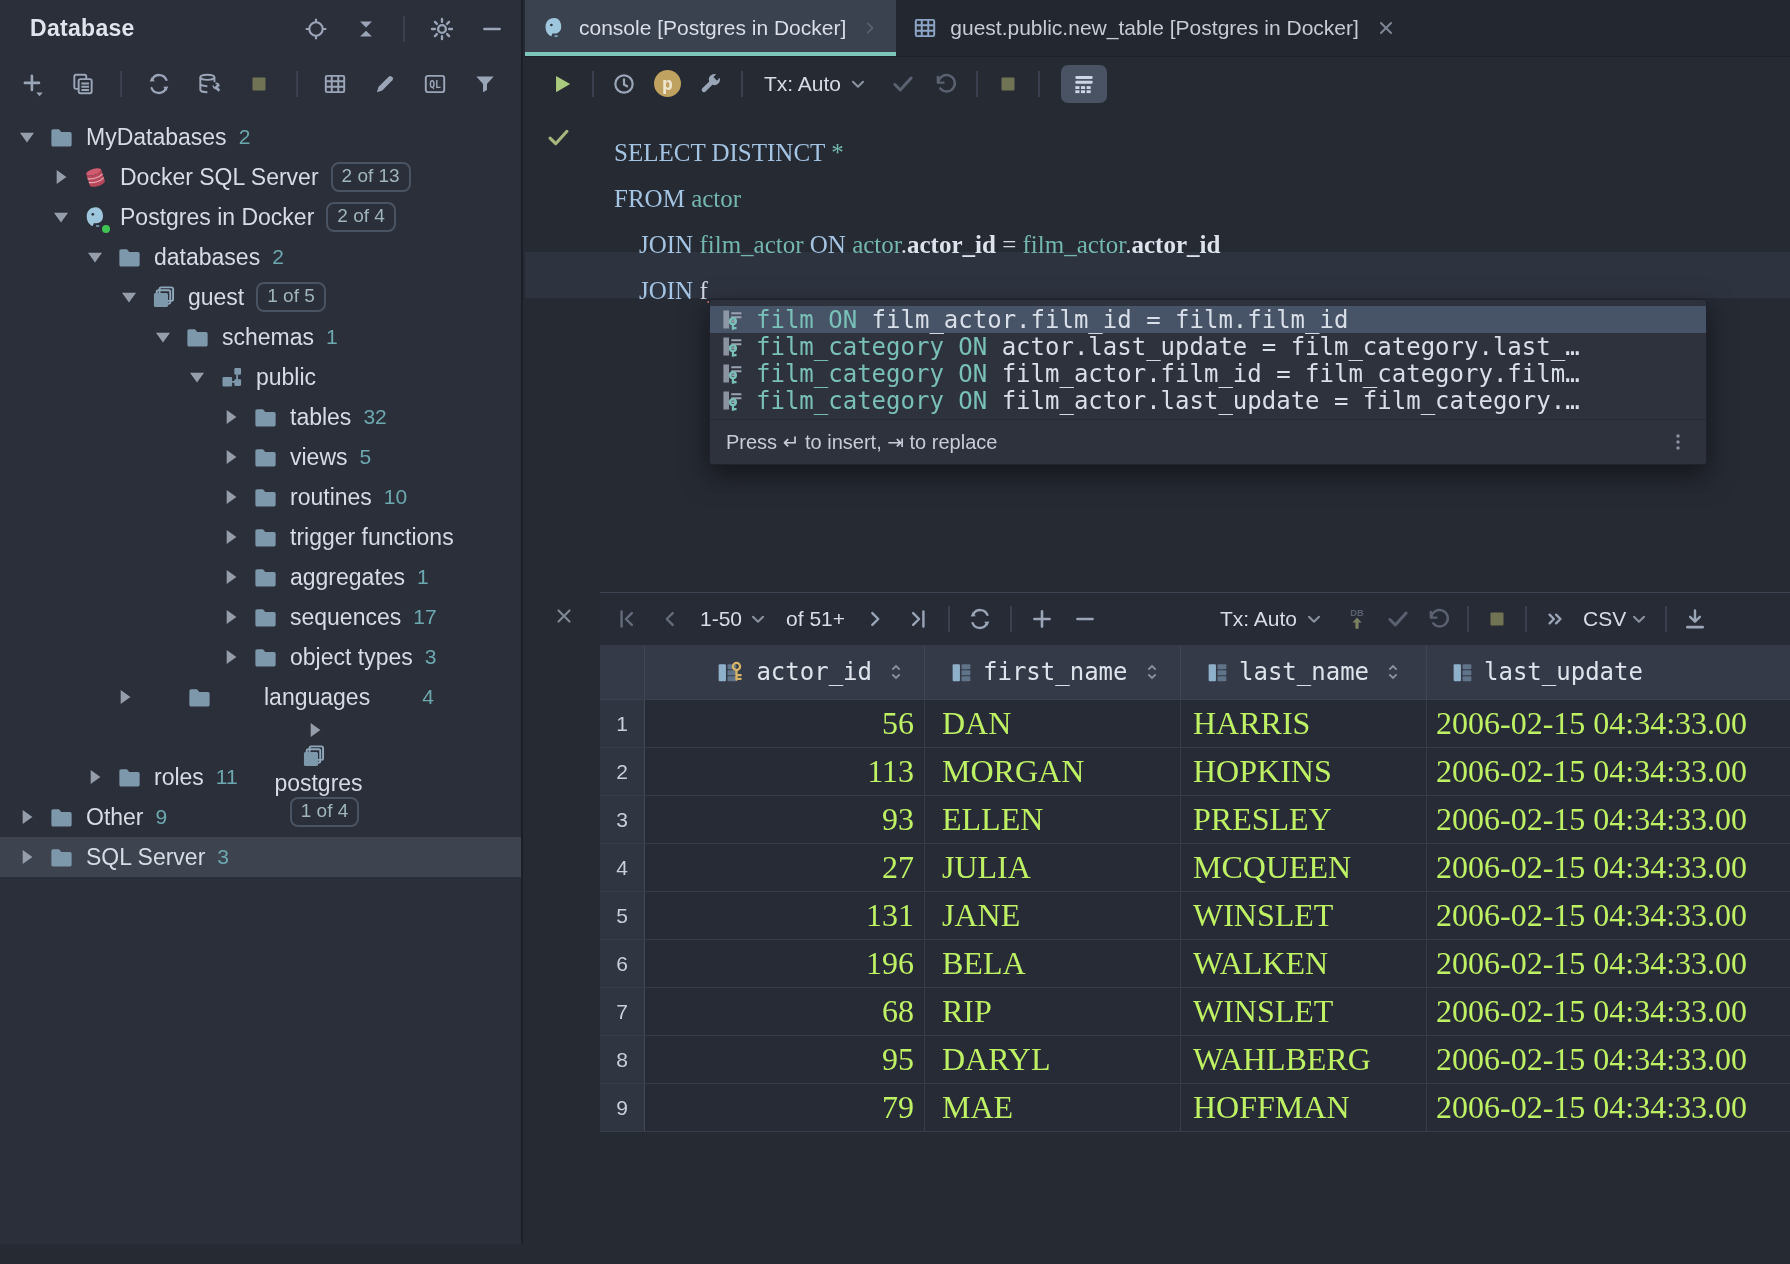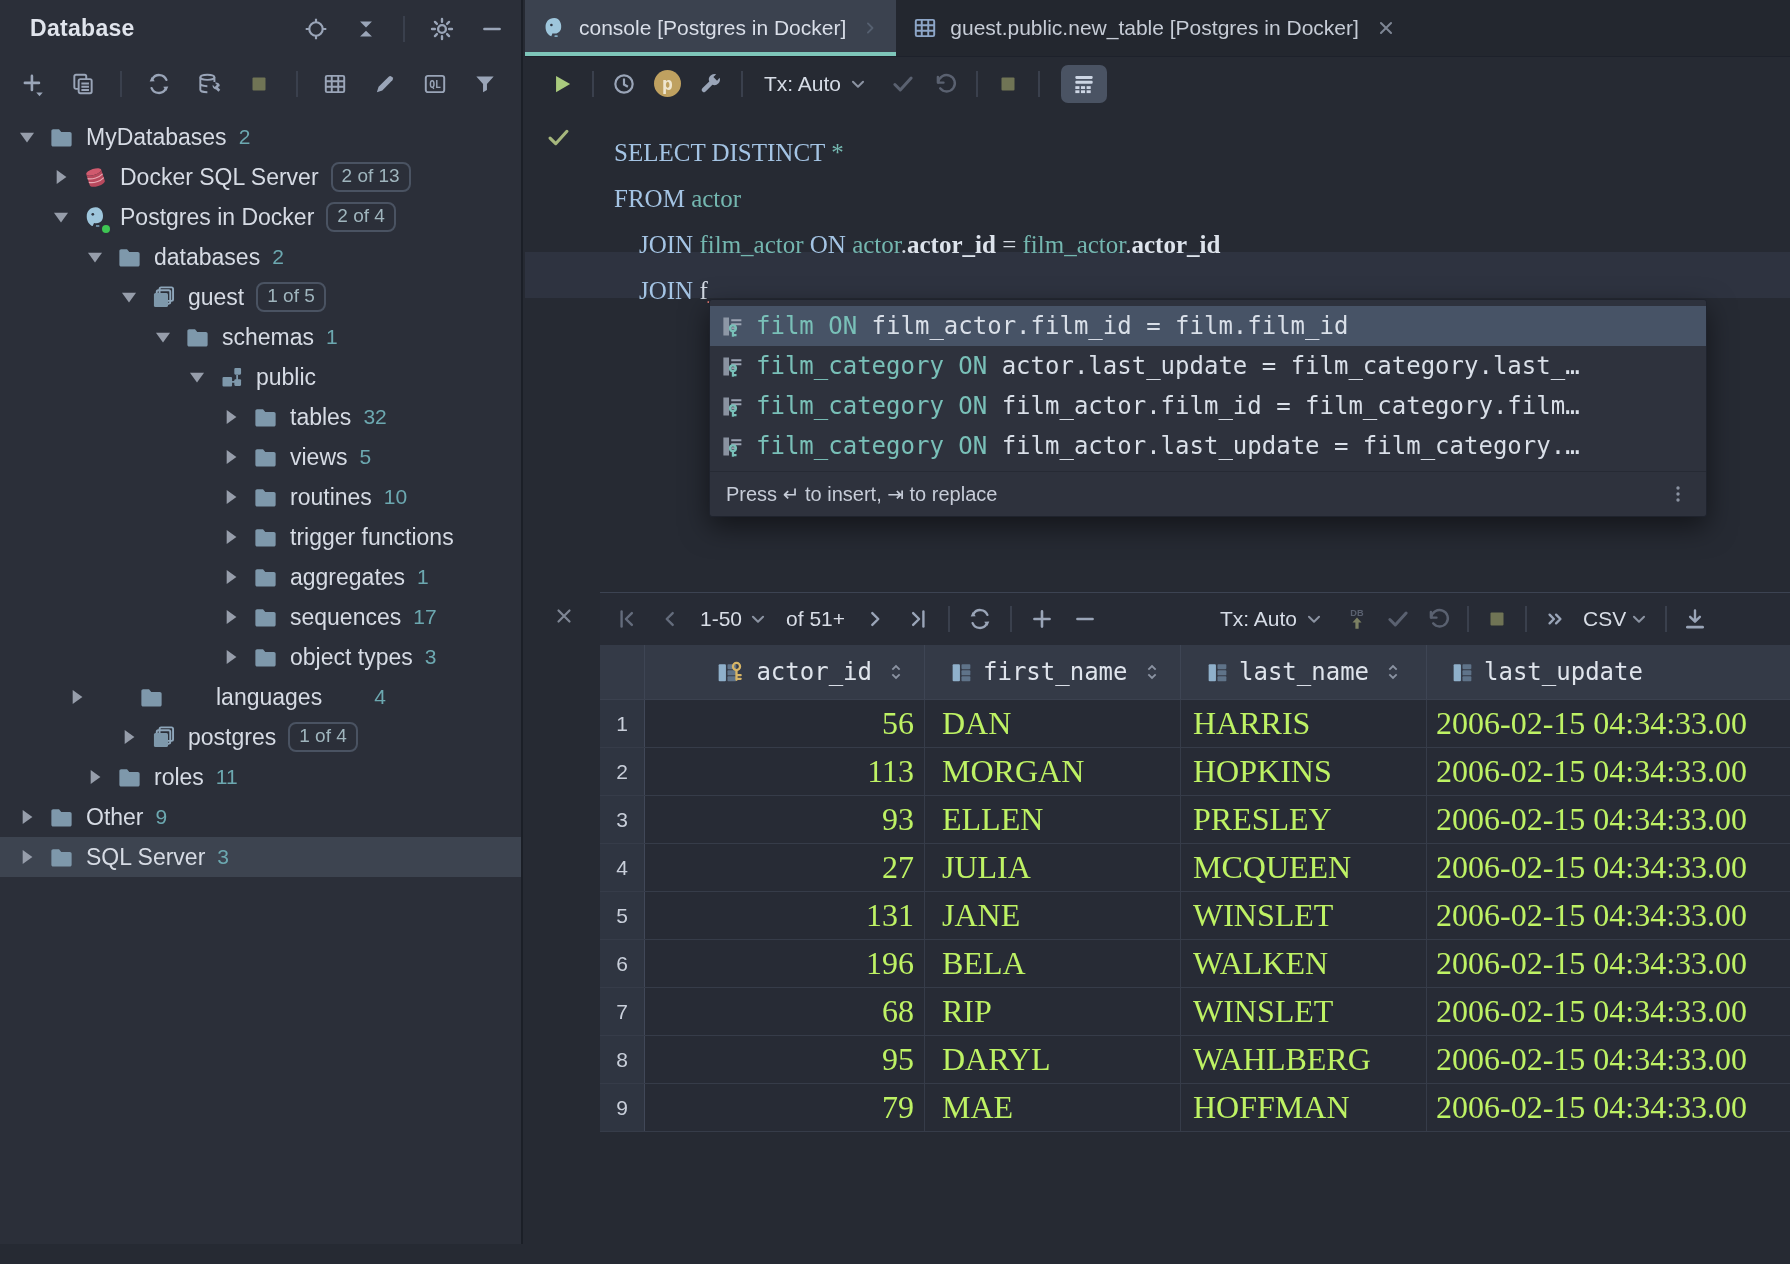--- a/index.html
+++ b/index.html
@@ -57,21 +57,21 @@
   .gutter-check svg{width:100%;height:100%}
   .code{position:absolute;left:89px;top:130px;font-family:Liberation Serif, serif;font-size:25px;line-height:46px;white-space:pre}
   .tok-kw{color:#a4c4e4}
   .tok-id{color:#74b7b0}
   .tok-col{color:#dde3ec;font-weight:bold}
   .tok-pl{color:#d4dae4}
   .tok-caret{color:#e3766f;font-weight:bold}
 
   
   .popup{position:absolute;left:184px;top:299px;width:998px;background:#2e323d;border:1px solid #1f232d;border-radius:3px;box-shadow:0 10px 28px rgba(0,0,0,.5);padding-top:6px}
-  .pitem{height:40px;display:flex;align-items:center;padding:12px 10px;font-family:"DejaVu Sans Mono",monospace;font-size:24px;white-space:pre}
+  .pitem{height:27px;display:flex;align-items:center;padding:12px 10px;font-family:"DejaVu Sans Mono",monospace;font-size:24px;white-space:pre}
   .pitem.sel{background:#475366}
   .picon{width:27px;height:27px;margin-right:9px;flex:0 0 27px}
   .picon svg{width:100%;height:100%}
   .pname,.pkw{color:#79c0b8}
   .pcond{color:#d9dfe8}
   .pfooter{margin-top:5px;height:45px;display:flex;align-items:center;padding:0 16px;font-size:20px;color:#c6ccd8;border-top:1px solid #262a34}
   .kebab{margin-left:auto;width:24px;height:24px;color:#8b93a2}
   .kebab svg{width:100%;height:100%}
 
   
@@ -411,35 +411,35 @@
             </svg>
           </span>
           <span class="ticon">
             <svg viewBox="0 0 24 24">
               <path d="M3 6.2c0-.9.7-1.6 1.6-1.6h5.2l2 2.6h7.6c.9 0 1.6.7 1.6 1.6v9.6c0 .9-.7 1.6-1.6 1.6H4.6c-.9 0-1.6-.7-1.6-1.6z" fill="currentColor"></path>
             </svg>
           </span>
           <span>object types</span>
           <span class="tcount">3</span>
         </div>
-        <div class="trow" style="padding-left: 64px; gap: 40px;">
+        <div class="trow" style="padding-left: 112px; gap: 40px;">
           <span class="chev">
             <svg viewBox="0 0 24 24">
               <path d="M8 5.5v13L17 12z" fill="currentColor"></path>
             </svg>
           </span>
           <span class="ticon">
             <svg viewBox="0 0 24 24">
               <path d="M3 6.2c0-.9.7-1.6 1.6-1.6h5.2l2 2.6h7.6c.9 0 1.6.7 1.6 1.6v9.6c0 .9-.7 1.6-1.6 1.6H4.6c-.9 0-1.6-.7-1.6-1.6z" fill="currentColor"></path>
             </svg>
           </span>
           <span>languages</span>
           <span class="tcount">4</span>
         </div>
-        <div class="trow" style="padding-left: 116px;">
+        <div class="trow" style="padding-left: 116px; flex-direction: column;">
           <span class="chev">
             <svg viewBox="0 0 24 24">
               <path d="M8 5.5v13L17 12z" fill="currentColor"></path>
             </svg>
           </span>
           <span class="ticon">
             <svg viewBox="0 0 24 24">
               <rect x="8.5" y="3" width="12" height="12" rx="1.4" fill="none" stroke="#8ea6ba" stroke-width="1.7"></rect>
               <rect x="6" y="5.5" width="12" height="12" rx="1.4" fill="none" stroke="#8ea6ba" stroke-width="1.7"></rect>
               <rect x="3.5" y="8" width="12.5" height="12.5" rx="1.4" fill="#7e98ab"></rect>

